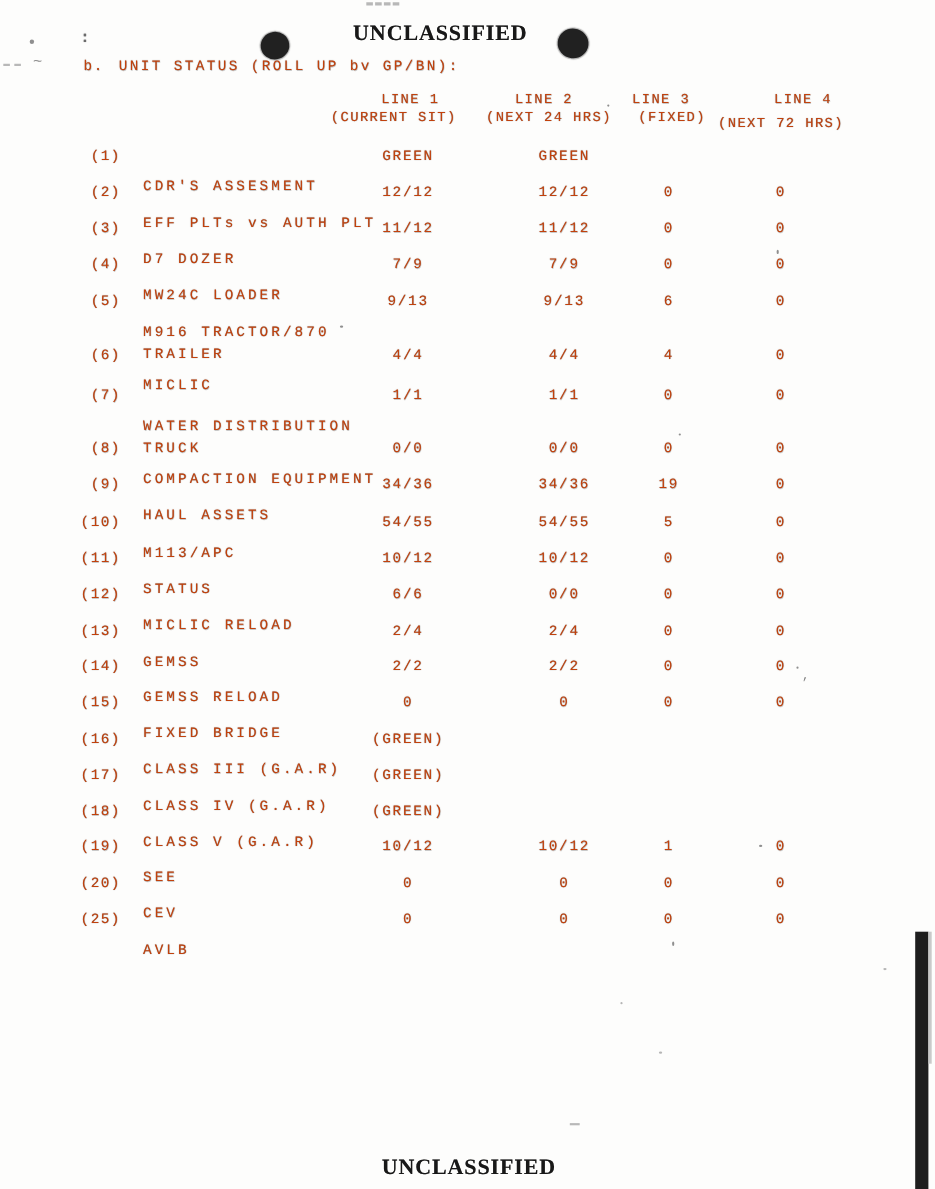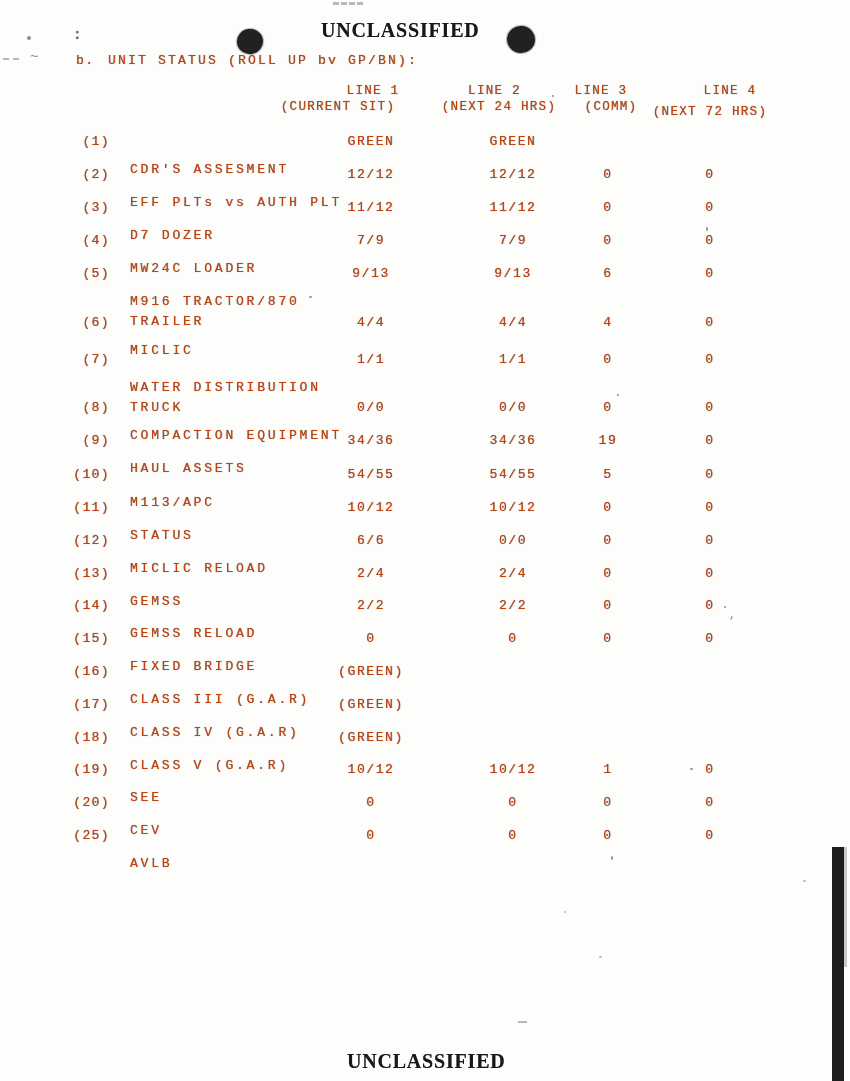--- a/index.html
+++ b/index.html
@@ -69,23 +69,23 @@
   <div class="section-heading tw">
     <span class="section-index">b.</span>
     <span class="section-title">UNIT STATUS (ROLL UP bv GP/BN):</span>
   </div>
 
   <div>
     <span class="col-head tw" style="left:373px;top:84px;">LINE 1</span>
     <span class="col-head tw" style="left:488px;top:84px;padding-left:13px;">LINE 2</span>
     <span class="col-head tw" style="left:601px;top:84px;">LINE 3</span>
     <span class="col-head tw" style="left:709px;top:84px;margin-left:21px;">LINE 4</span>
-    <span class="col-head tw" style="left:338px;top:100px;">(CURRENT SIT)</span>
+    <span class="col-head tw" style="left:358px;top:100px;">(CURRENT SIT)</span>
     <span class="col-head tw" style="left:499px;top:100px;">(NEXT 24 HRS)</span>
-    <span class="col-head tw" style="left:611px;top:100px;">(COMM)</span>
+    <span class="col-head tw" style="left:611px;top:100px;">(FIXED)</span>
     <span class="col-head tw" style="left:710px;top:105px;">(NEXT 72 HRS)</span>
   </div>
 
   <div id="table-body">
       <div class="t-row tw" style="top: 132px;">
         <span class="t-num">(1)</span>
         <span class="t-label">CDR'S ASSESMENT</span>
         <span class="t-val c0">GREEN</span>
         <span class="t-val c1">GREEN</span>
       </div>

